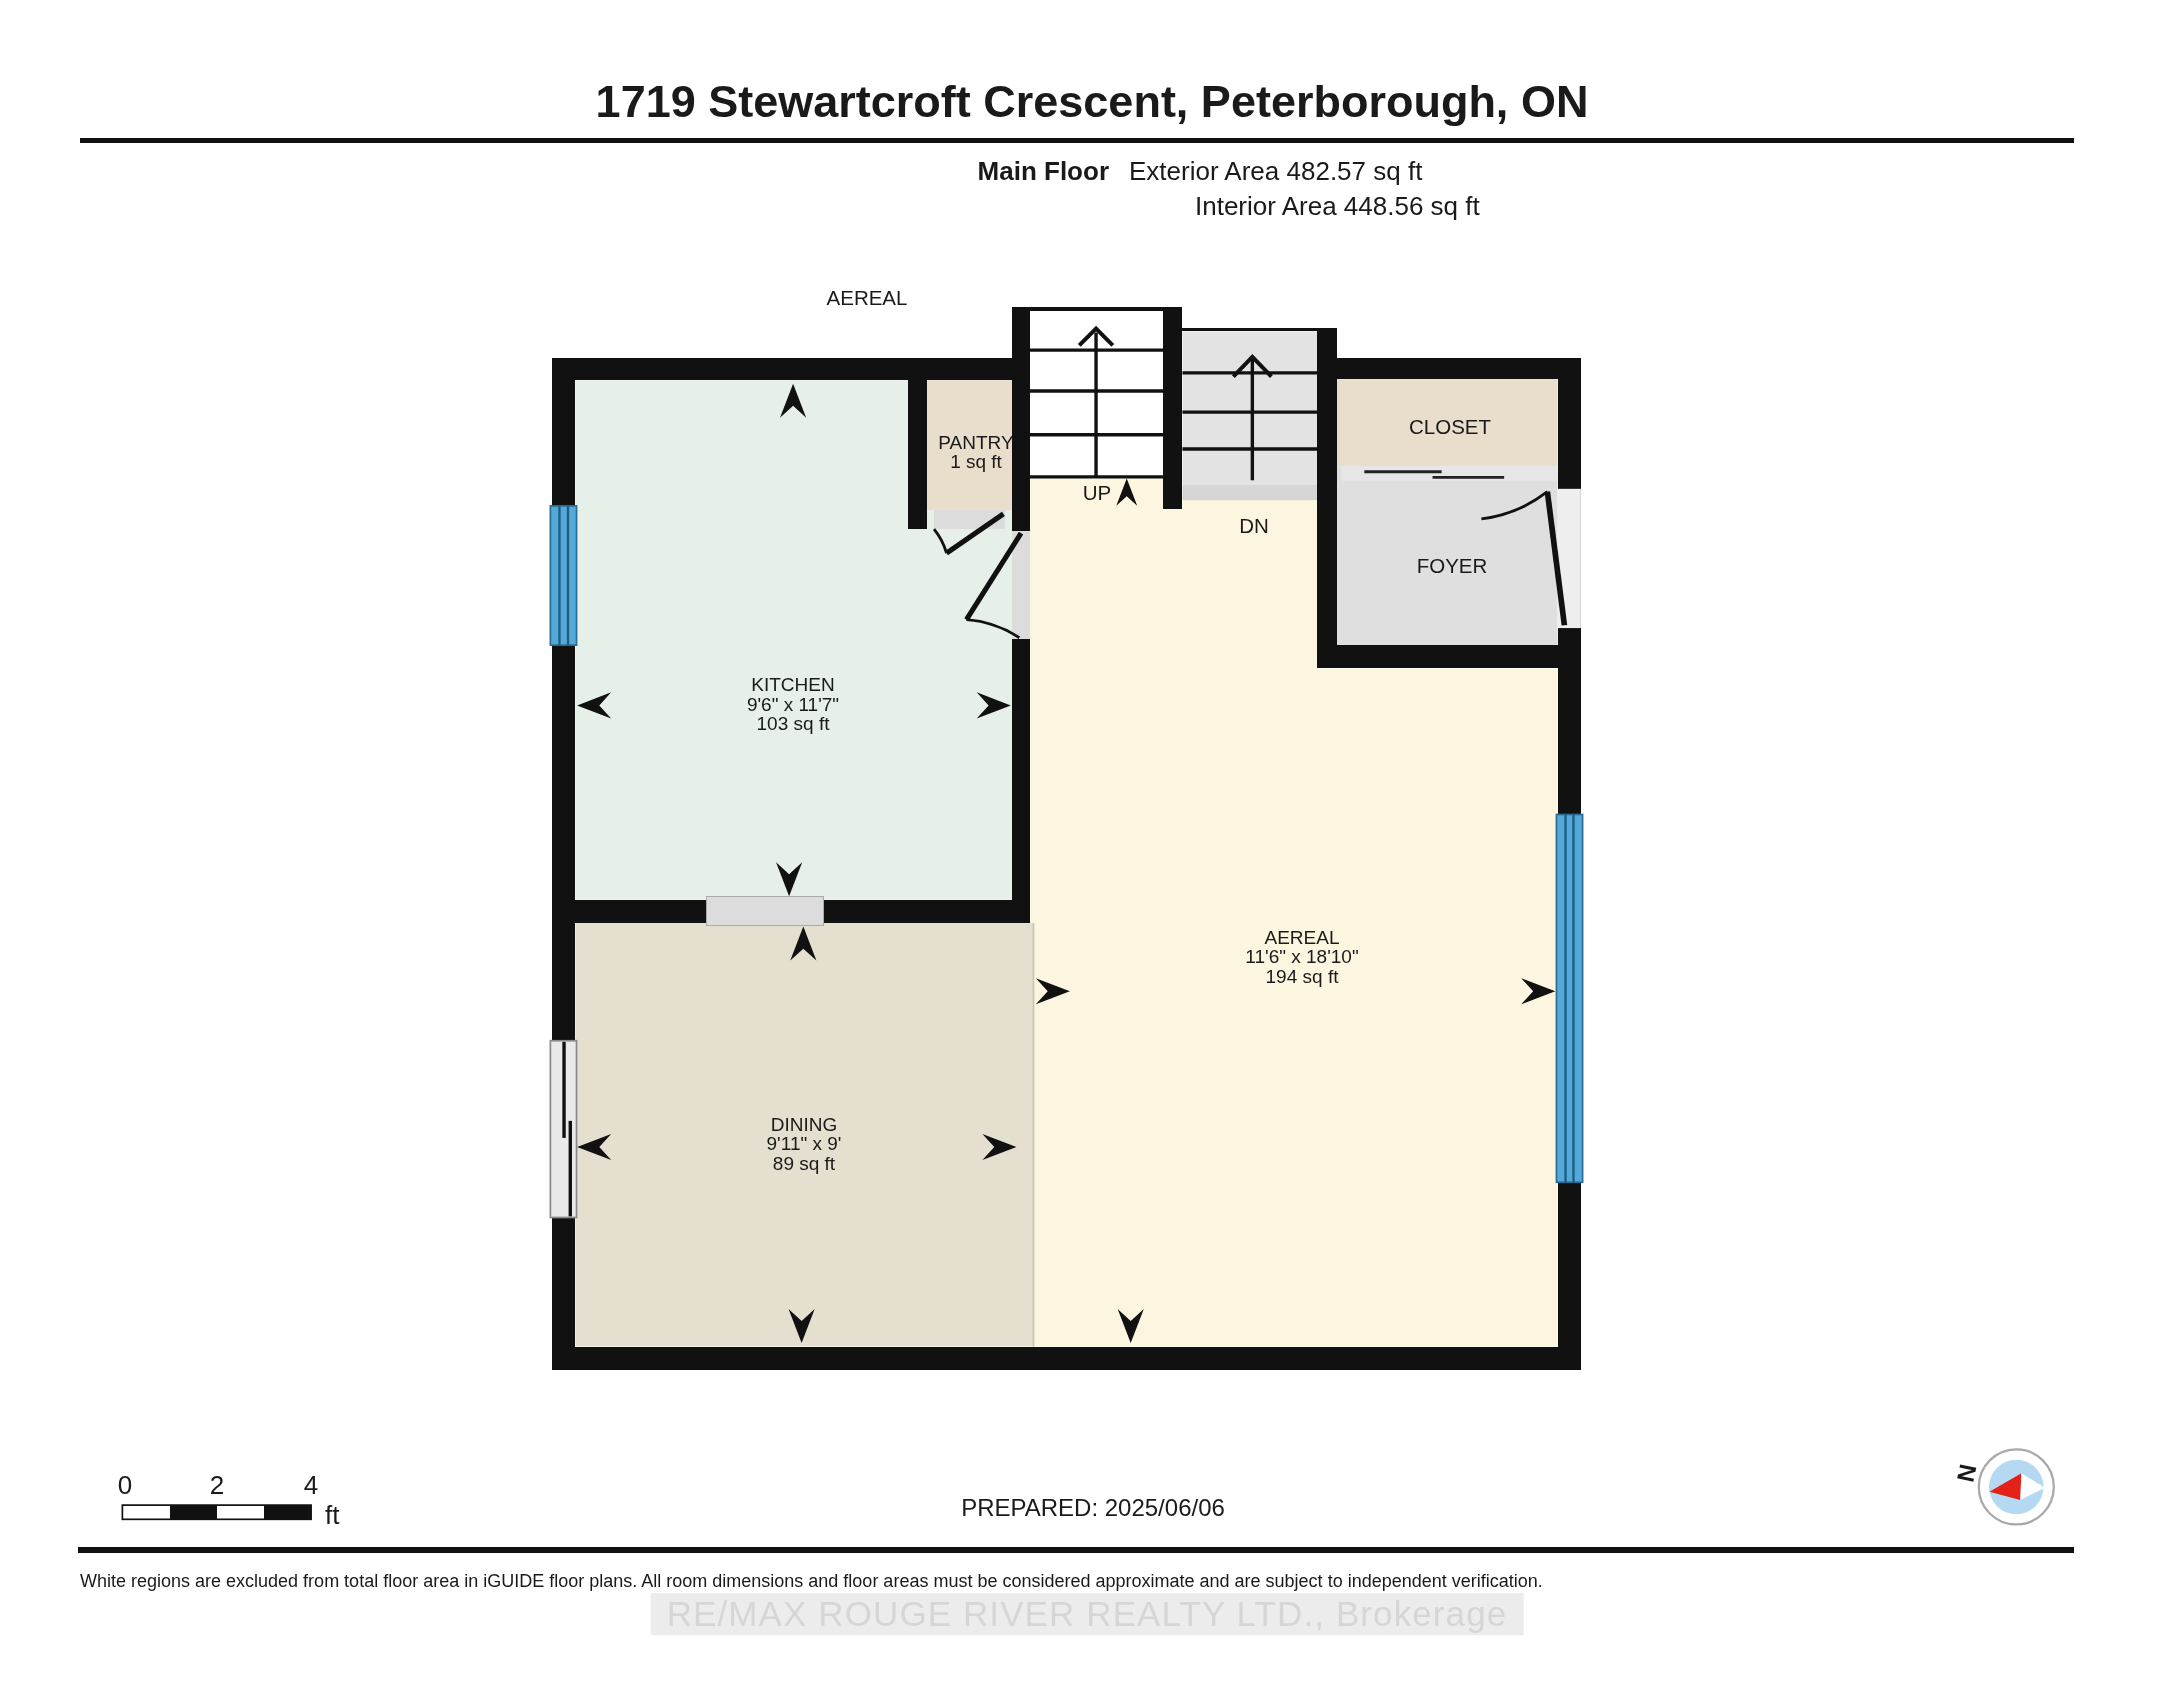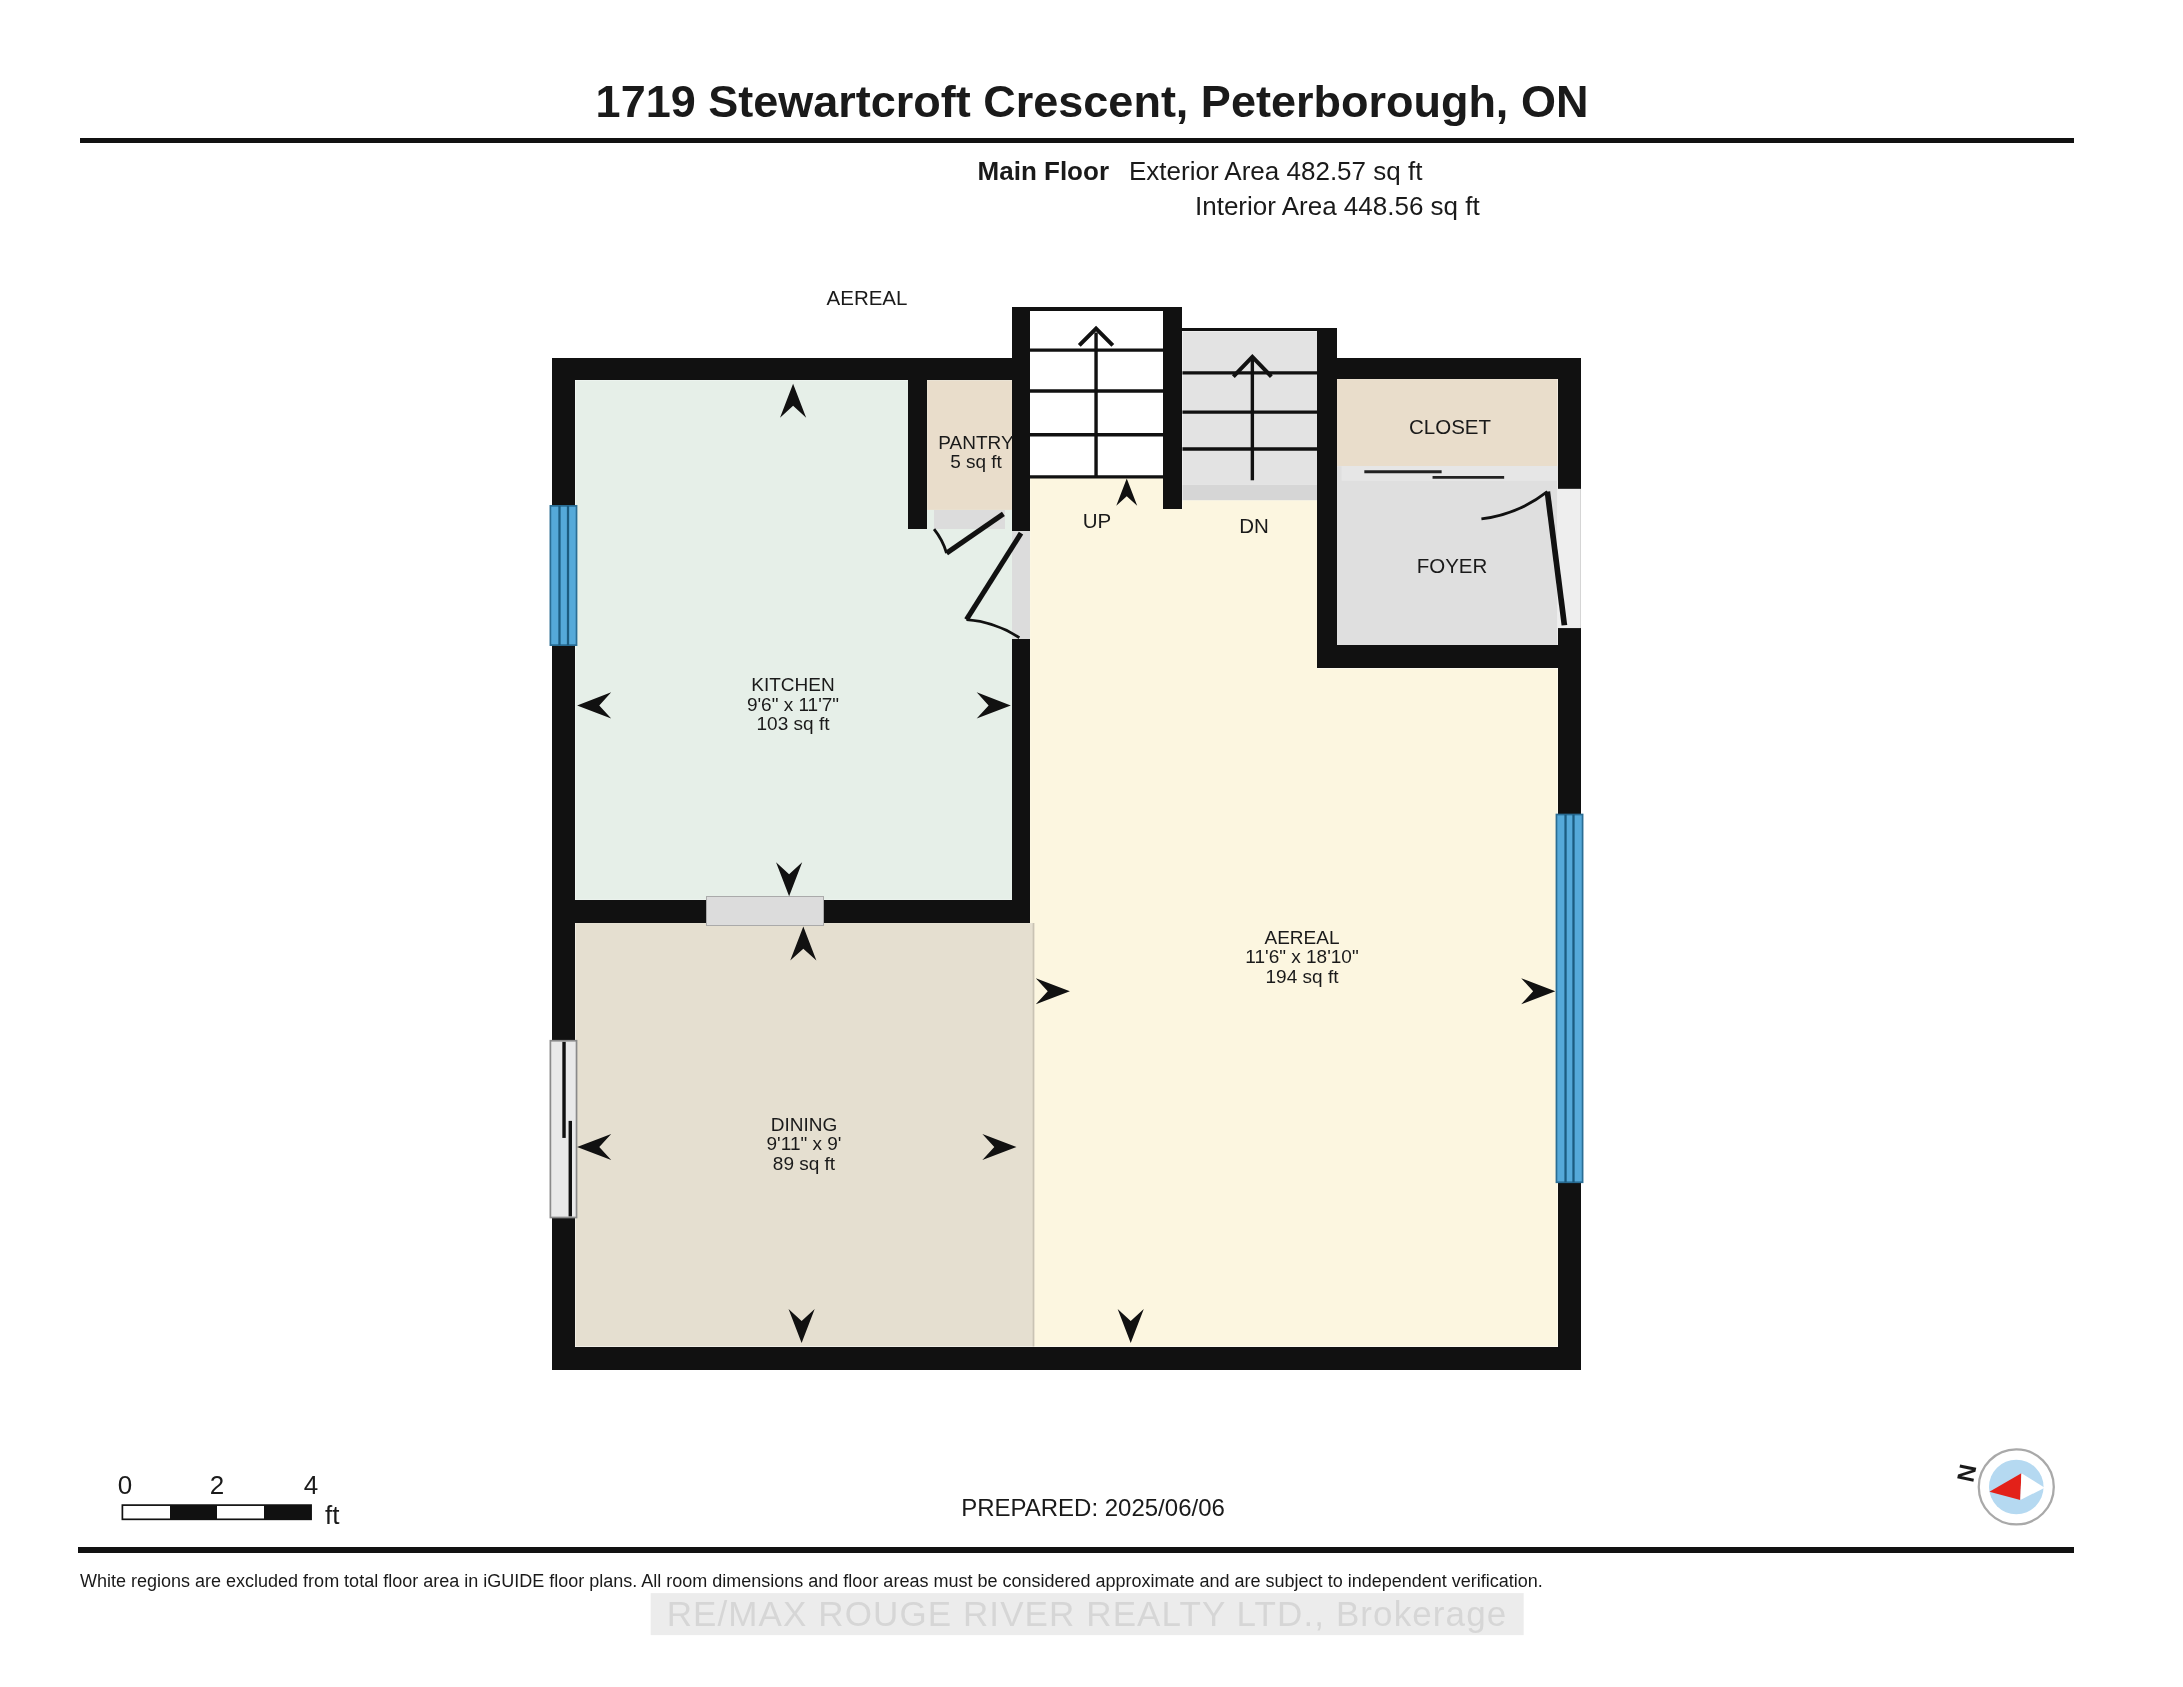--- a/index.html
+++ b/index.html
@@ -163,22 +163,22 @@
     </g>
   </svg>
 
   <div class="lbl fs80" style="left:1092px;top:101px">1719 Stewartcroft Crescent, Peterborough, ON</div>
   <div class="lbl rightal fs46b" style="left:1109px;top:171px">Main Floor</div>
   <div class="lbl left fs46" style="left:1129px;top:171px">Exterior Area 482.57 sq ft</div>
   <div class="lbl left fs46" style="left:1195px;top:206px">Interior Area 448.56 sq ft</div>
 
   <div class="lbl fs36" style="left:867px;top:298px">AEREAL</div>
   <div class="lbl fs33" style="left:976px;top:442px">PANTRY</div>
-  <div class="lbl fs33" style="left:976px;top:461px">5 sq ft</div>
-  <div class="lbl fs36" style="left:1097px;top:521px">UP</div>
+  <div class="lbl fs33" style="left:976px;top:461px">1 sq ft</div>
+  <div class="lbl fs36" style="left:1097px;top:493px">UP</div>
   <div class="lbl fs36" style="left:1254px;top:526px">DN</div>
   <div class="lbl fs36" style="left:1450px;top:427px">CLOSET</div>
   <div class="lbl fs36" style="left:1452px;top:566px">FOYER</div>
 
   <div class="lbl fs33" style="left:793px;top:684px">KITCHEN</div>
   <div class="lbl fs33" style="left:793px;top:704px">9'6" x 11'7"</div>
   <div class="lbl fs33" style="left:793px;top:723px">103 sq ft</div>
 
   <div class="lbl fs33" style="left:1302px;top:937px">AEREAL</div>
   <div class="lbl fs33" style="left:1302px;top:956px">11'6" x 18'10"</div>

